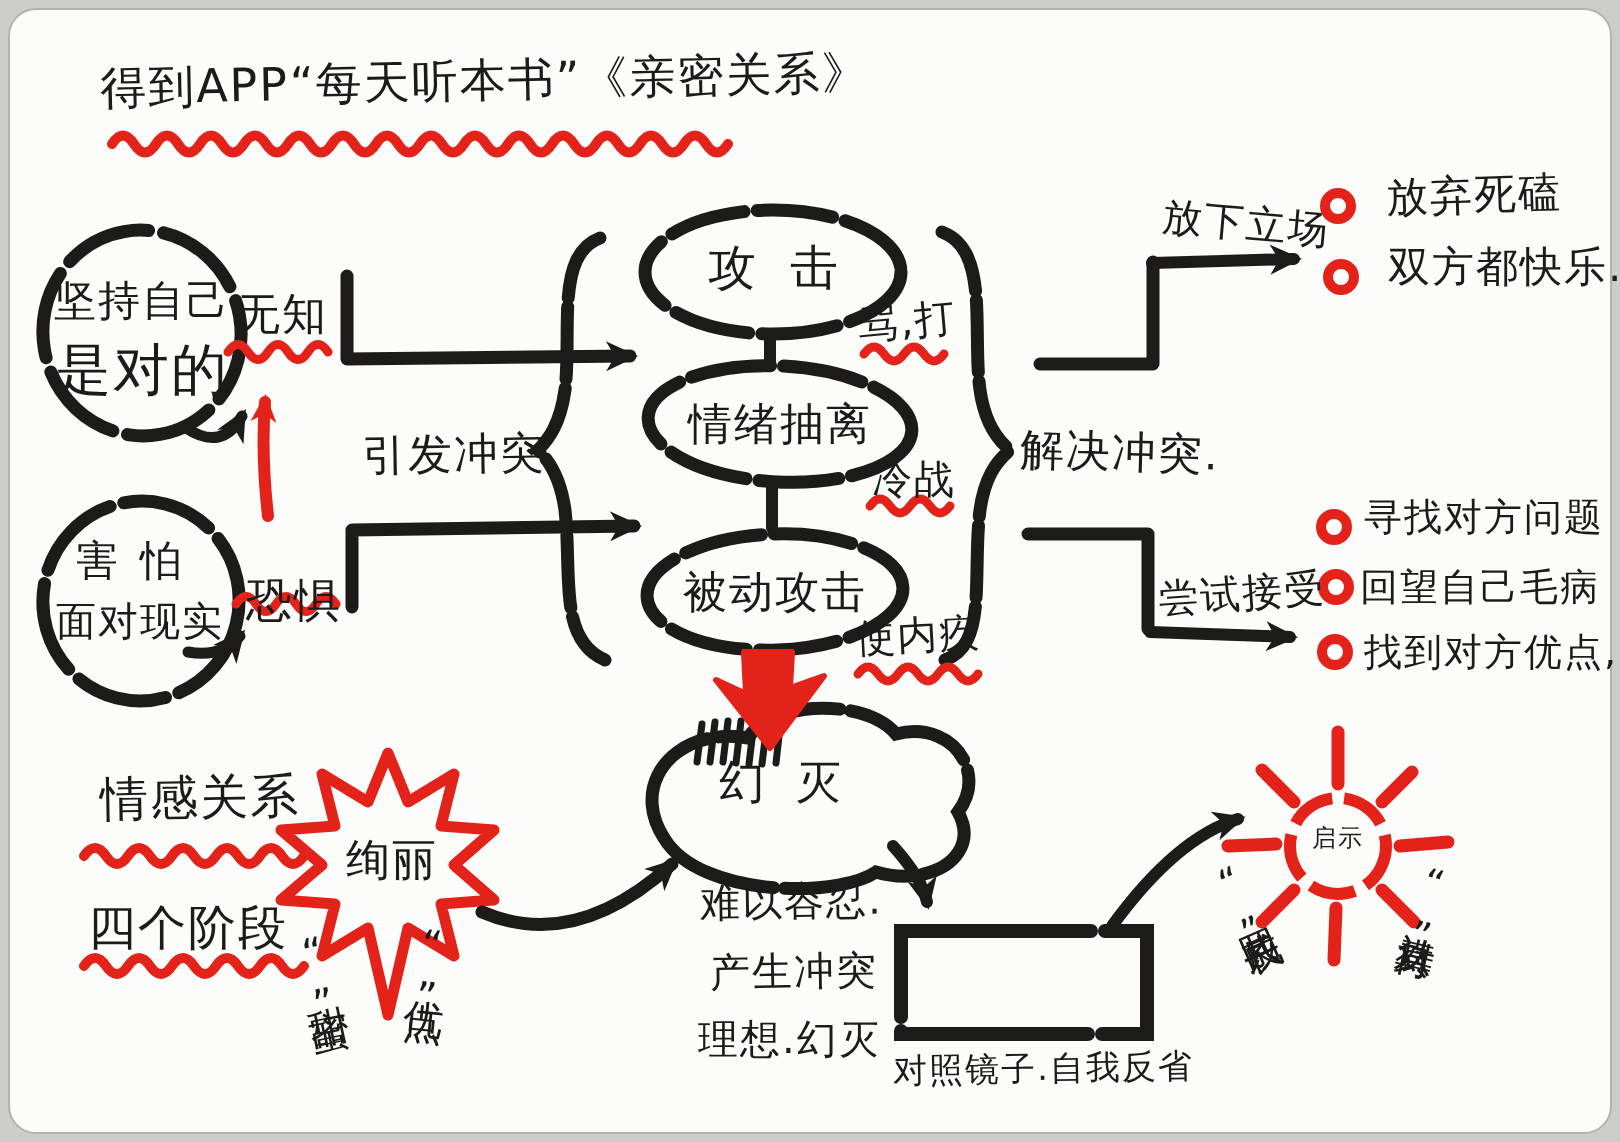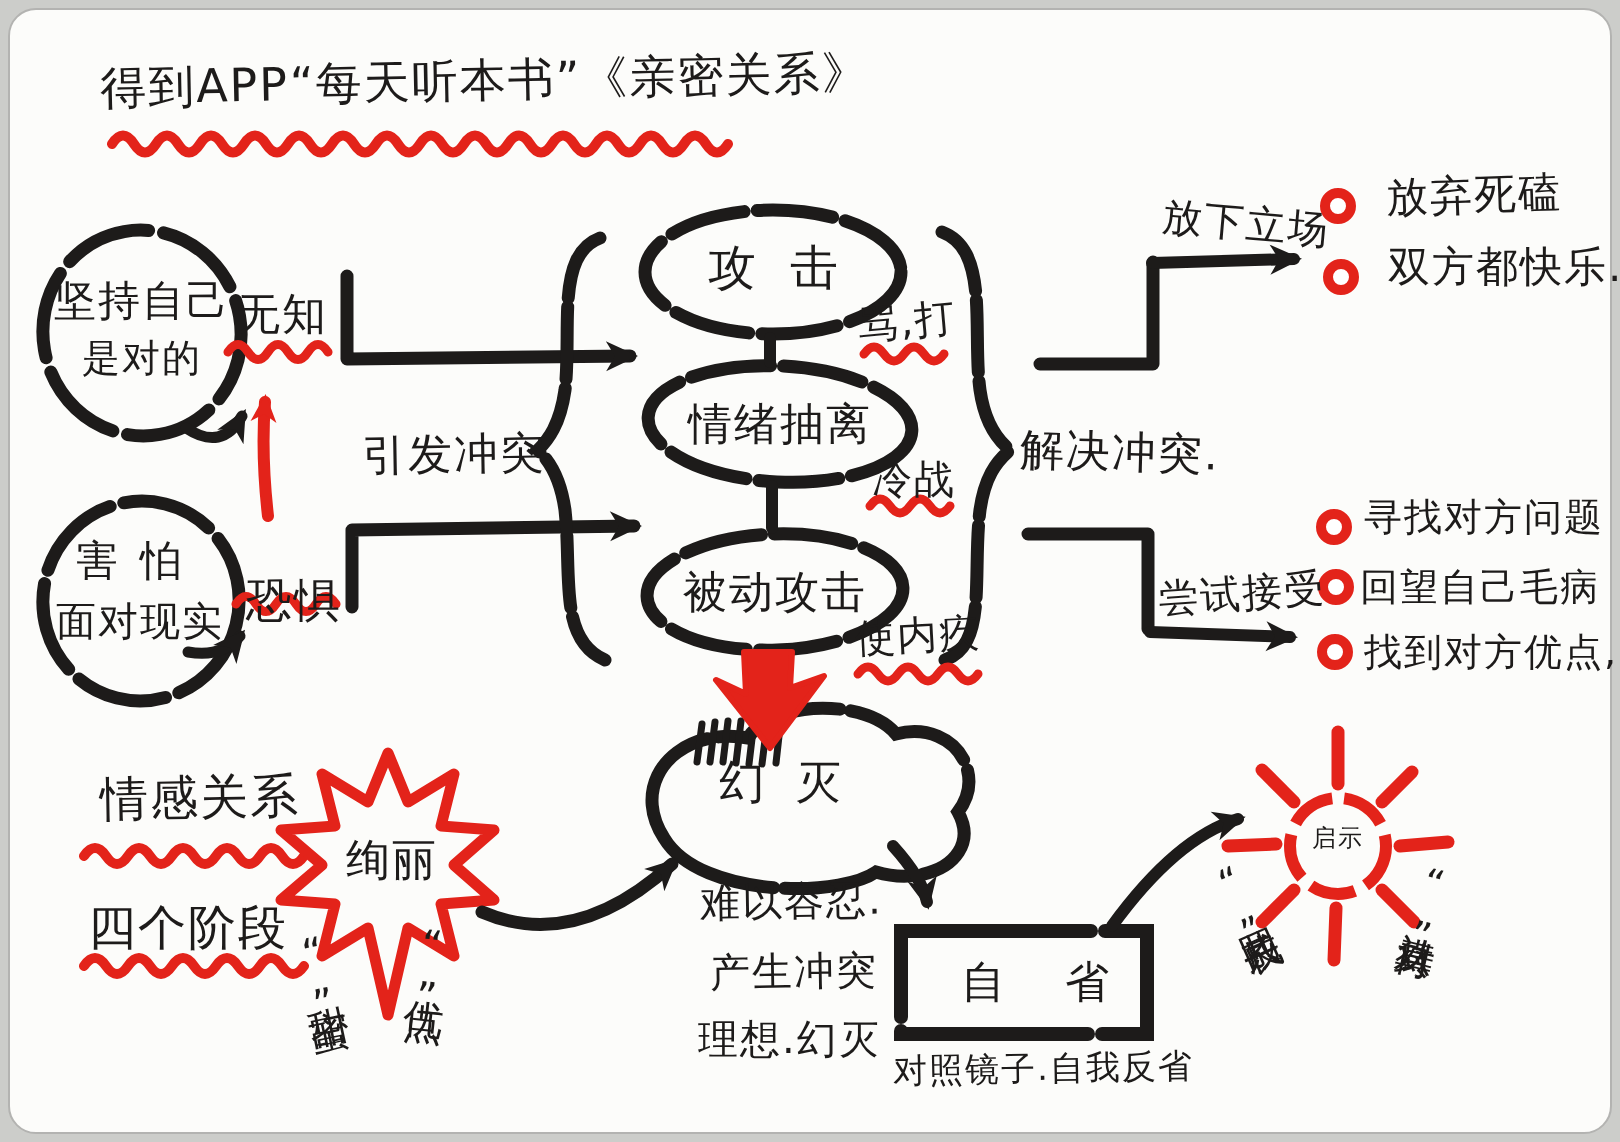--- a/index.html
+++ b/index.html
@@ -94,21 +94,21 @@
         <line x1="1294" y1="890" x2="1262" y2="922"></line>
         <line x1="1276" y1="844" x2="1228" y2="846"></line>
         <line x1="1294" y1="802" x2="1262" y2="770"></line>
       </g>
     </g>
   </svg>
 
   <div class="t" style="left:100px;top:56px;font-size:46px;transform:rotate(-1.2deg);">得到APP“每天听本书”《亲密关系》</div>
 
   <div class="t ctr" style="left:52px;top:278px;width:180px;font-size:42px;">坚持自己</div>
-  <div class="t ctr" style="left:52px;top:340px;width:180px;font-size:38px;font-family:Liberation Mono, monospace;">是对的</div>
+  <div class="t ctr" style="left:52px;top:340px;width:180px;font-size:56px;">是对的</div>
   <div class="t" style="left:236px;top:290px;font-size:44px;">无知</div>
 
   <div class="t ctr" style="left:50px;top:538px;width:180px;font-size:42px;letter-spacing:22px;">害怕</div>
   <div class="t ctr" style="left:45px;top:600px;width:190px;font-size:40px;">面对现实</div>
   <div class="t" style="left:246px;top:528px;font-size:46px;margin-top:48px;">恐惧</div>
 
   <div class="t" style="left:362px;top:430px;font-size:44px;transform:rotate(-1deg);">引发冲突</div>
 
   <div class="t ctr" style="left:645px;top:242px;width:256px;font-size:48px;letter-spacing:34px;text-indent:34px;">攻击</div>
   <div class="t" style="left:858px;top:300px;font-size:40px;transform:rotate(-5deg);">骂,打</div>
@@ -133,19 +133,18 @@
 
   <div class="t ctr" style="left:332px;top:840px;width:120px;font-size:44px;font-family:Liberation Mono, monospace;">绚丽</div>
   <div class="t v" style="left:286px;top:930px;font-size:40px;transform:rotate(-12deg);">“甜蜜”</div>
   <div class="t v" style="left:412px;top:922px;font-size:40px;transform:rotate(6deg);">“优点”</div>
 
   <div class="t ctr" style="left:660px;top:758px;width:240px;font-size:46px;letter-spacing:30px;text-indent:30px;">幻灭</div>
   <div class="t" style="left:700px;top:880px;font-size:40px;transform:rotate(-1deg);">难以容忍.</div>
   <div class="t" style="left:710px;top:950px;font-size:40px;transform:rotate(-1deg);">产生冲突</div>
   <div class="t" style="left:698px;top:1018px;font-size:40px;">理想.幻灭</div>
 
-  <div class="t ctr" style="left:901px;top:958px;width:246px;font-size:44px;letter-spacing:60px;text-indent:60px;">自省</div>
   <div class="t" style="left:893px;top:1050px;font-size:34px;transform:rotate(-1deg);">对照镜子.自我反省</div>
 
   <div class="t ctr" style="left:1292px;top:826px;width:92px;font-size:24px;">启示</div>
   <div class="t v" style="left:1200px;top:862px;font-size:38px;transform:rotate(-24deg);">“共同成长”</div>
   <div class="t v" style="left:1418px;top:862px;font-size:38px;transform:rotate(14deg);">“认真对待”</div>
 </div>
 
 </body></html>

